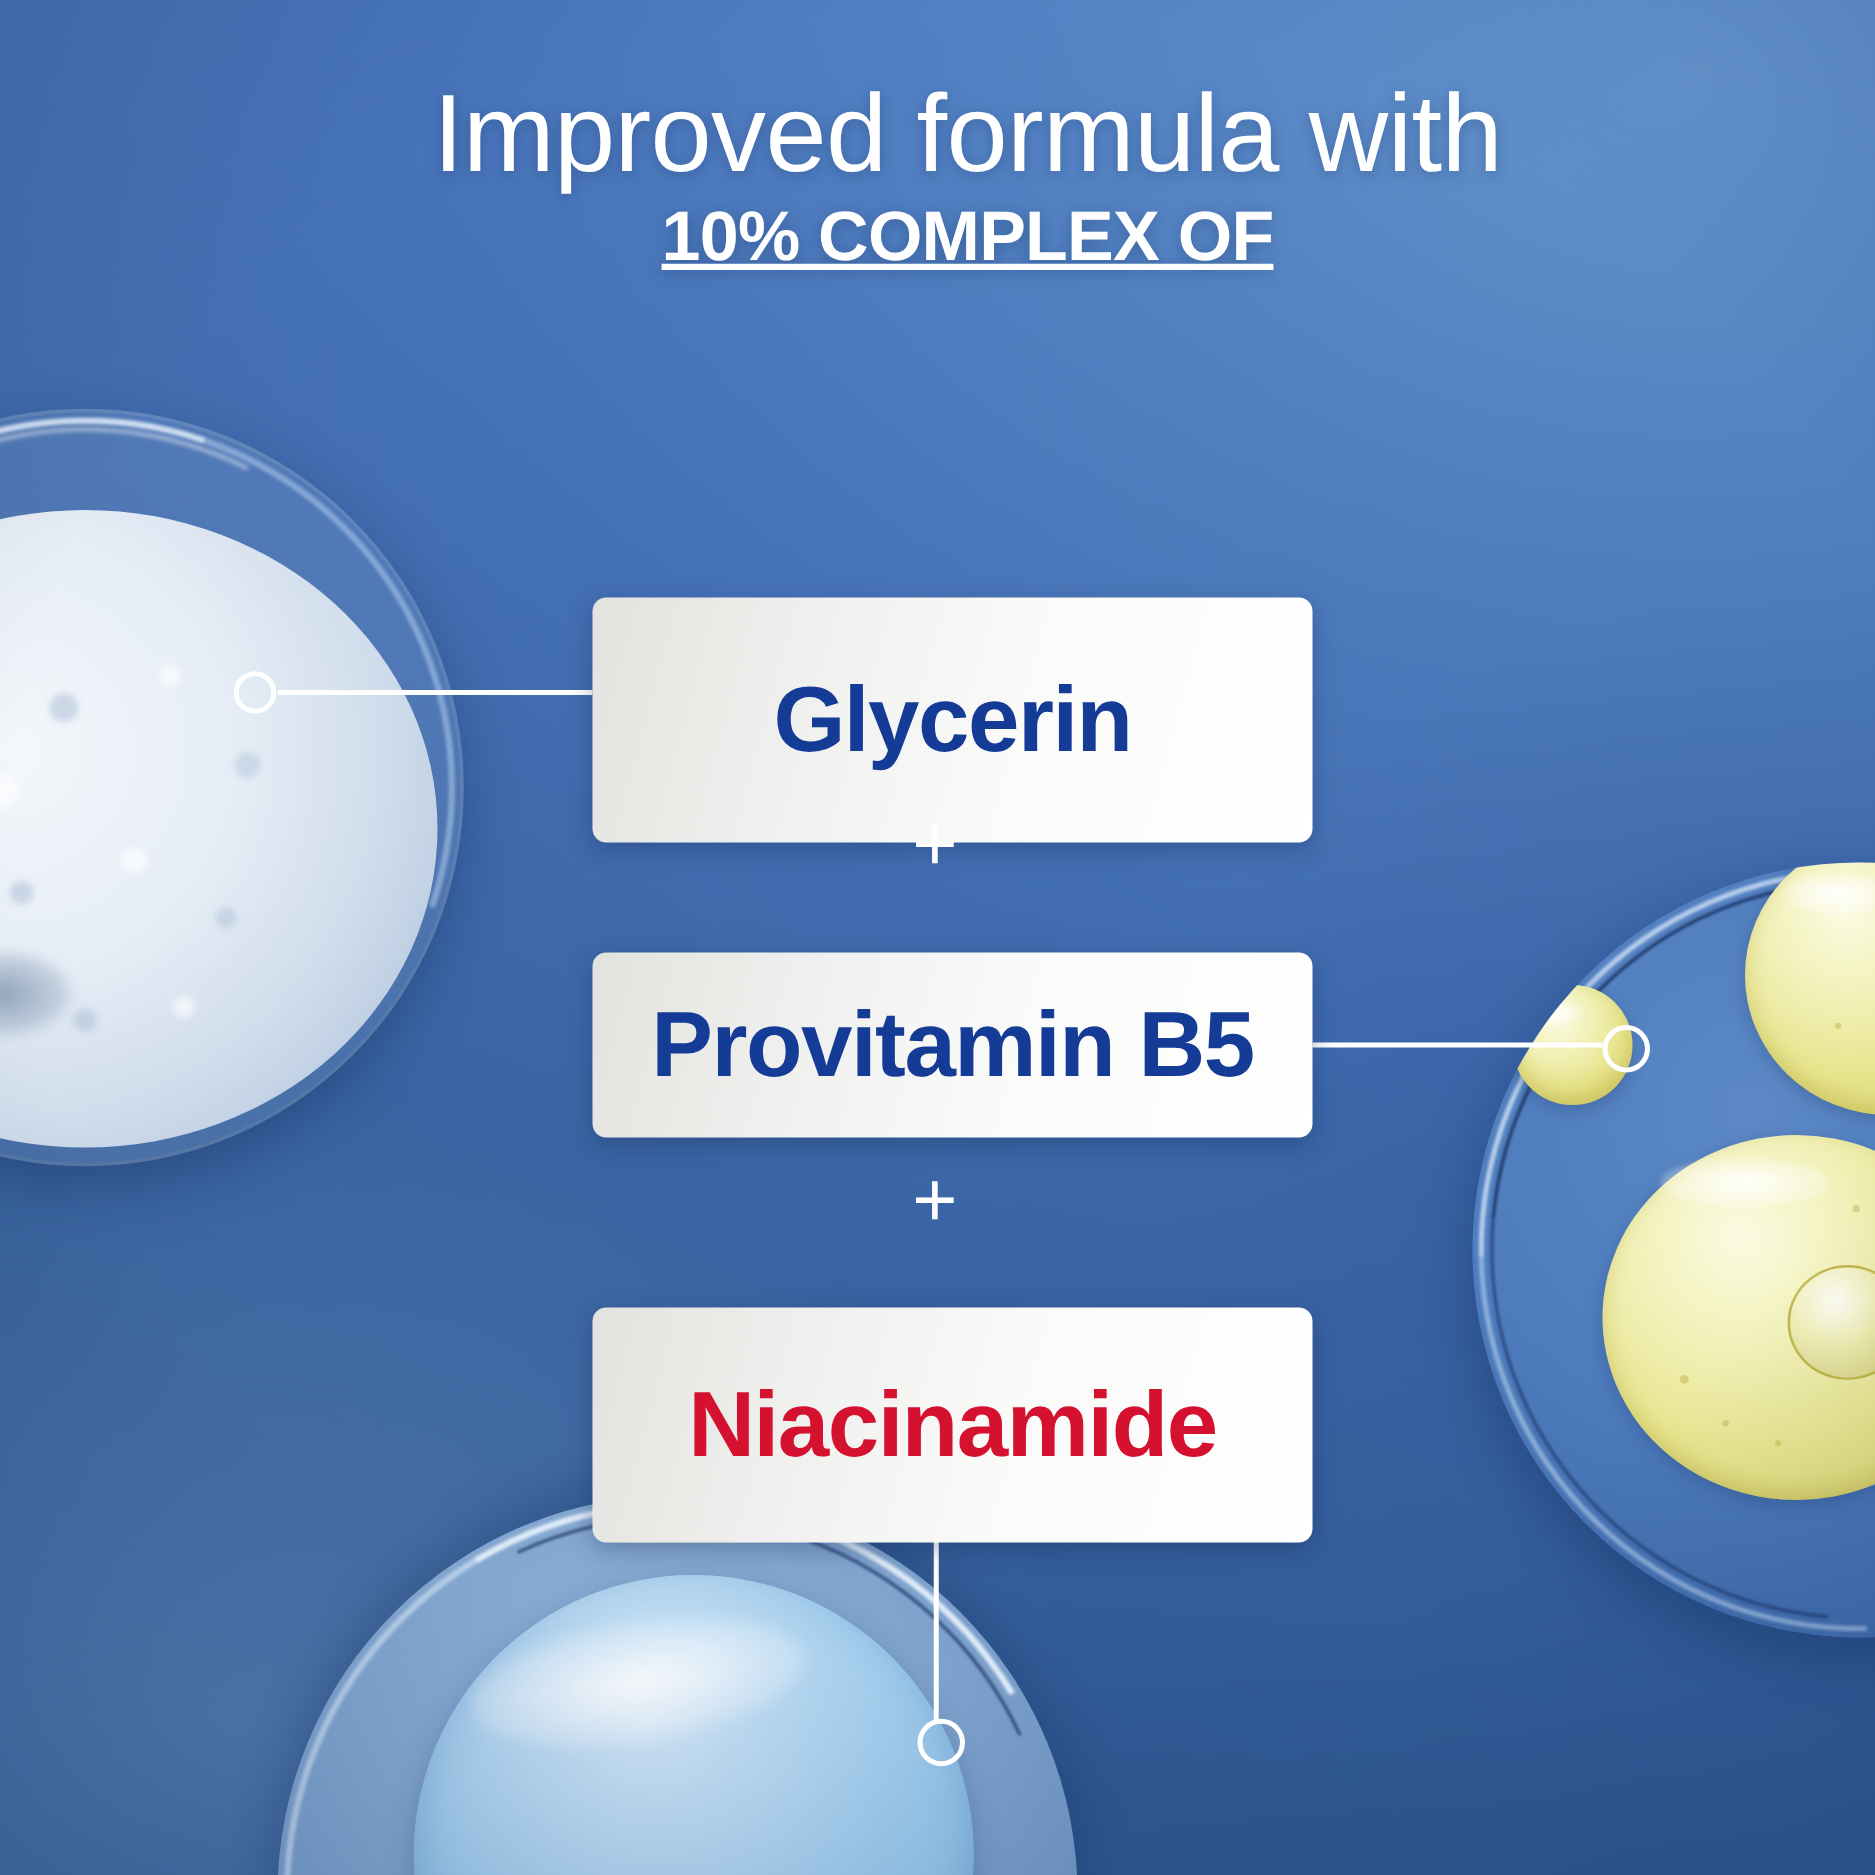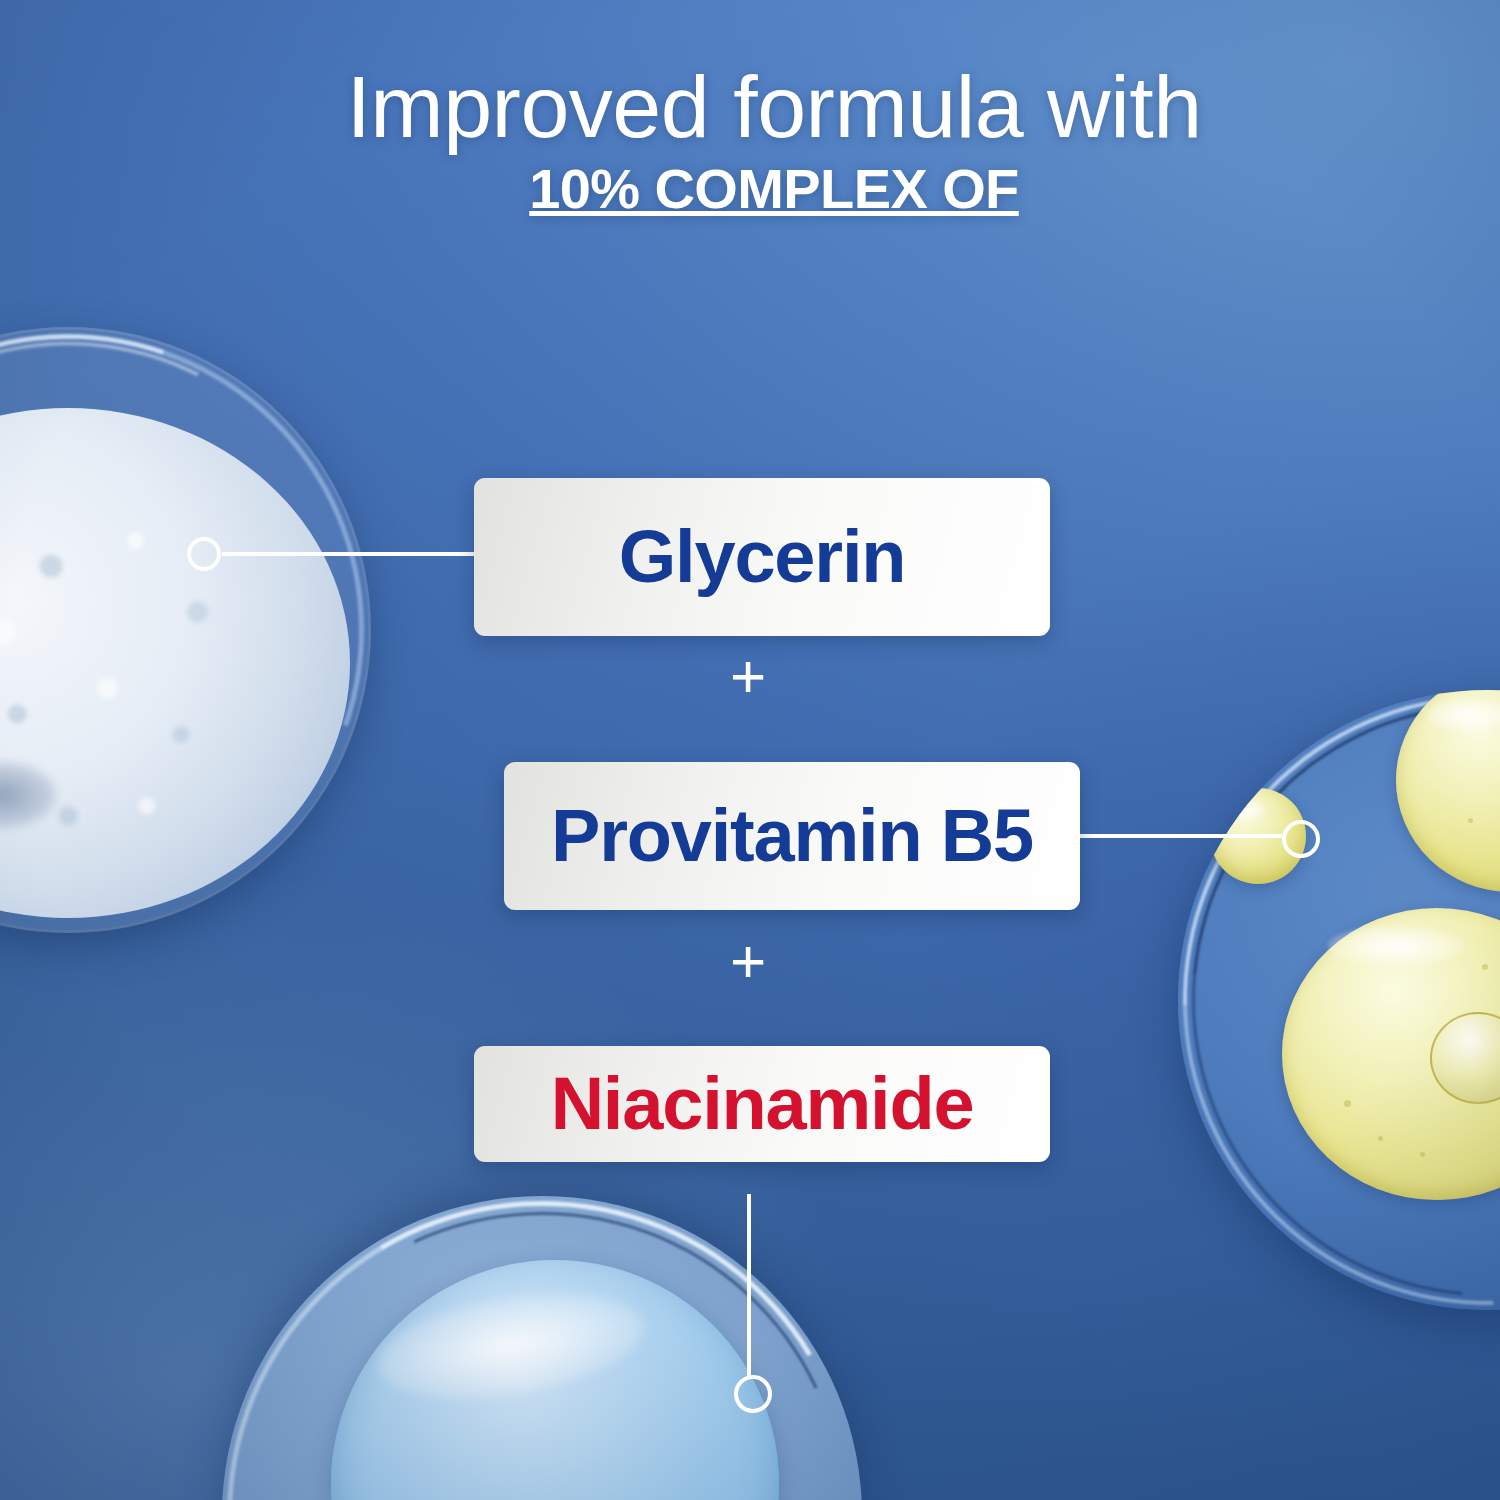--- a/index.html
+++ b/index.html
@@ -213,25 +213,25 @@
     border-radius:11px;
     background:linear-gradient(105deg,#E2E2DF 0%,#F0F0EE 30%,#FAFAF9 58%,#FFFFFF 100%);
     box-shadow:0 6px 20px rgba(14,36,80,.30);
     display:flex;align-items:center;justify-content:center;
     overflow:hidden;
   }
   .card .txt{
     font-weight:800;letter-spacing:-1.2px;white-space:nowrap;
     line-height:1;
   }
-  #card-glycerin{top:478px;height:158px;}
+  #card-glycerin{top:478px;height:196px;}
   #card-glycerin .txt{font-size:74px;color:#143C96;}
-  #card-provitamin{top:762px;height:148px;margin-left:30px;}
+  #card-provitamin{top:762px;height:148px;}
   #card-provitamin .txt{font-size:74px;color:#143C96;}
-  #card-niacinamide{top:1046px;height:116px;}
+  #card-niacinamide{top:1046px;height:188px;}
   #card-niacinamide .txt{font-size:74px;color:#D51130;}
 
   .plus{
     position:absolute;z-index:26;color:#FFFFFF;
     font-size:62px;font-weight:400;line-height:1;
     width:60px;text-align:center;
   }
   #plus-1{left:718px;top:645px;}
   #plus-2{left:718px;top:930px;}
 </style>

